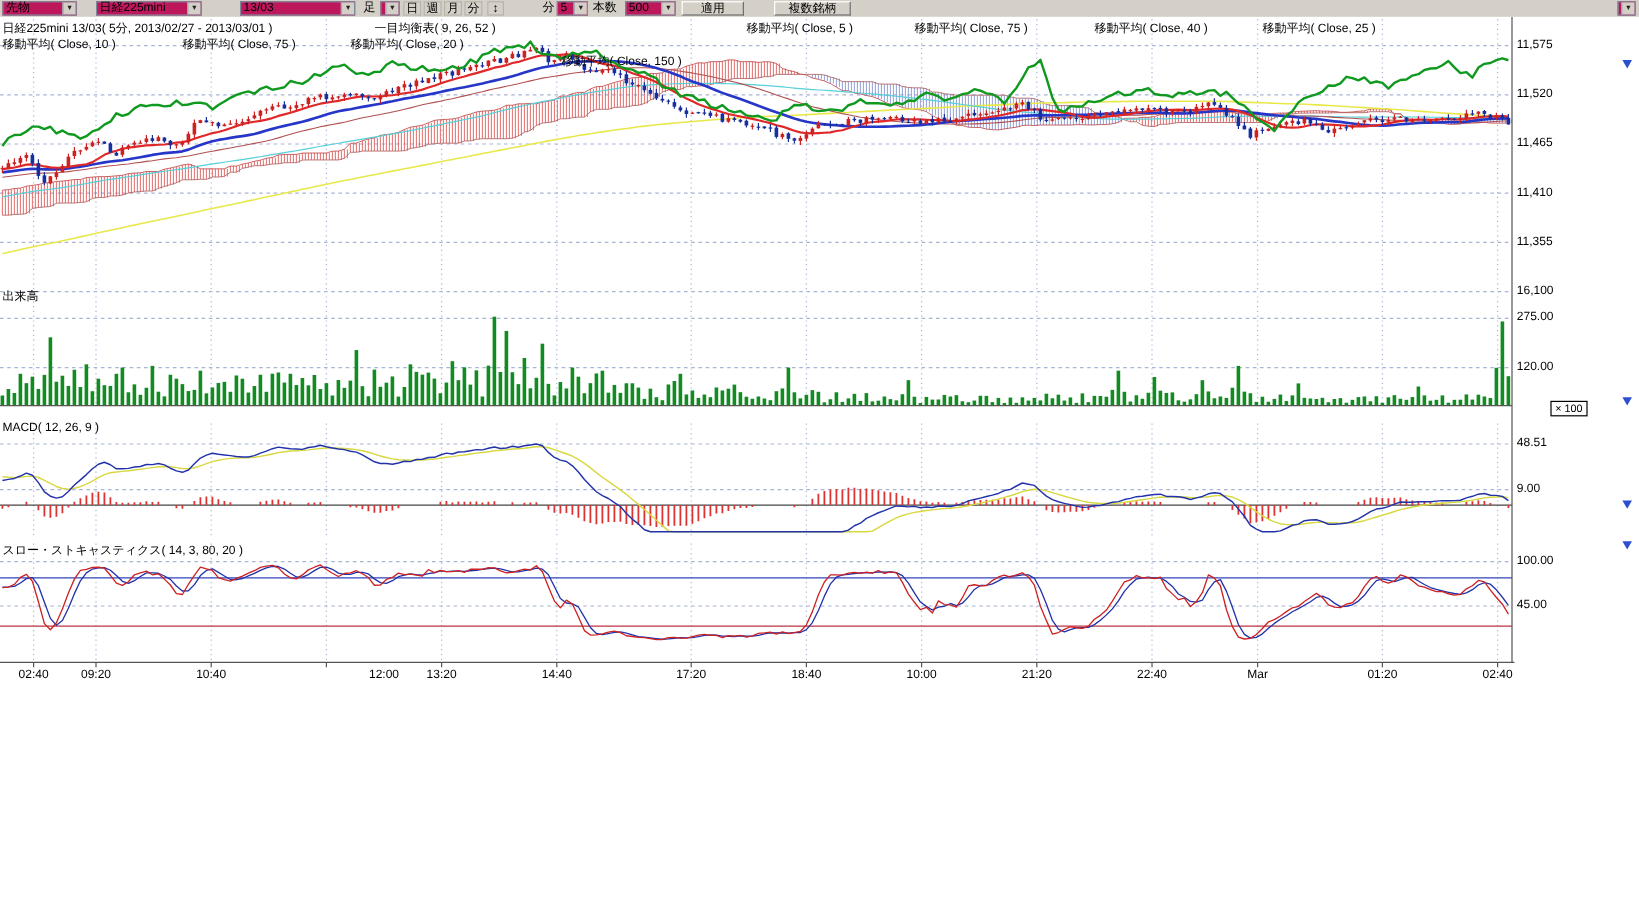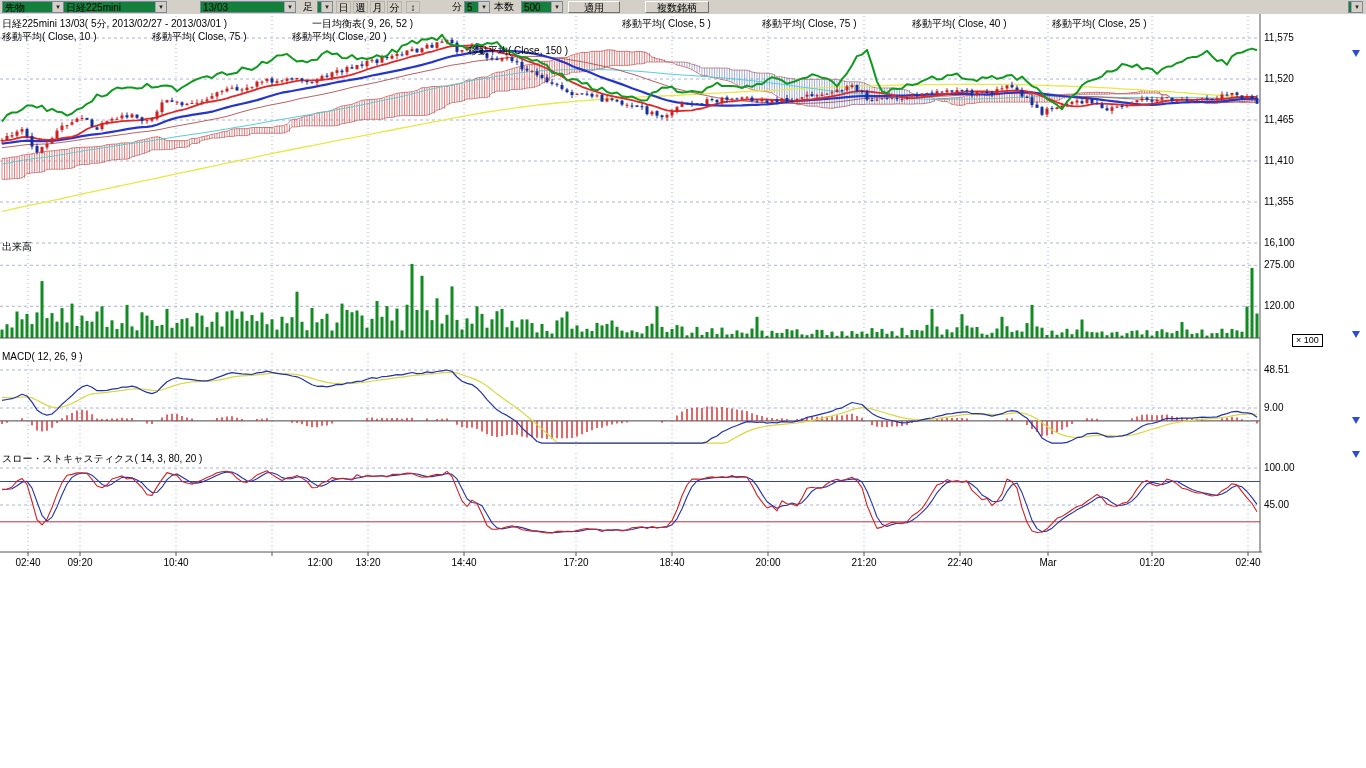--- a/index.html
+++ b/index.html
@@ -1,20 +1,20 @@
 <!DOCTYPE html>
 <html><head>
 <meta charset="utf-8">
 <style>
   *{box-sizing:border-box;margin:0;padding:0}
   html,body{width:1366px;height:768px;background:#fff;overflow:hidden}
   body{position:relative;font-family:"Liberation Sans","DejaVu Sans",sans-serif;color:#000}
   #toolbar{position:absolute;left:0;top:0;width:1366px;height:14px;background:#d4d0c8;z-index:20;font-size:10px}
   .tbitem{position:absolute;top:1px;height:12px;line-height:11px;white-space:nowrap}
-  .combo{background:#15803d;border:1px solid #7b8a9a;display:flex;align-items:center;padding-left:2px;font-size:10px}
+  .combo{background:#be185d;border:1px solid #7b8a9a;display:flex;align-items:flex-end;padding-left:2px;font-size:10px}
   .combo .arrowbox{margin-left:auto;width:11px;height:10px;background:#d4d0c8;border-left:1px solid #9aa4ae;
     display:flex;align-items:center;justify-content:center;font-size:7px;color:#222;line-height:10px}
   .btn{background:#d4d0c8;border:1px solid;border-color:#fff #6f6f6f #6f6f6f #fff;text-align:center;font-size:10px;cursor:default}
   .flatbtn{background:#d4d0c8;border:1px solid #b8b4ac;text-align:center;font-size:10px}
   .lbl{font-size:10px}
   #chart-svg{position:absolute;left:0;top:0;z-index:1}
   #overlay{position:absolute;left:0;top:0;width:1366px;height:768px;z-index:5;pointer-events:none}
   .olabel{position:absolute;font-size:10px;white-space:nowrap;color:#000}
   .axlabel{position:absolute;font-size:10px;white-space:nowrap;color:#000}
   .tlabel{position:absolute;font-size:10px;white-space:nowrap;color:#000;transform:translateX(-50%)}
@@ -22,21 +22,21 @@
   .arrow-down{position:absolute;width:0;height:0;border-left:4px solid transparent;border-right:4px solid transparent;border-top:7px solid #2b4fd0}
 </style>
 </head>
 <body>
 
 <div id="toolbar">
   <div class="tbitem combo" style="left:2px;width:62px">
     <span>先物</span>
     <span class="arrowbox">▾</span>
   </div>
-  <div class="tbitem combo" style="left:63px;width:104px">
+  <div class="tbitem combo" style="left:80px;width:88px">
     <span>日経225mini</span>
     <span class="arrowbox">▾</span>
   </div>
   <div class="tbitem combo" style="left:200px;width:96px">
     <span>13/03</span>
     <span class="arrowbox">▾</span>
   </div>
   <div class="tbitem lbl" style="left:303px">足</div>
   <div class="tbitem combo" style="left:317px;width:16px">
     <span class="arrowbox">▾</span>
@@ -1666,19 +1666,19 @@
     <div class="axlabel" style="left: 1264px; top: 462px;">100.00</div>
     <div class="axlabel" style="left: 1264px; top: 499px;">45.00</div>
     <div class="tlabel" style="left: 28px; top: 557px;">02:40</div>
     <div class="tlabel" style="left: 80px; top: 557px;">09:20</div>
     <div class="tlabel" style="left: 176px; top: 557px;">10:40</div>
     <div class="tlabel" style="left: 272px; top: 557px; margin-left: 48px;">12:00</div>
     <div class="tlabel" style="left: 368px; top: 557px;">13:20</div>
     <div class="tlabel" style="left: 464px; top: 557px;">14:40</div>
     <div class="tlabel" style="left: 576px; top: 557px;">17:20</div>
     <div class="tlabel" style="left: 672px; top: 557px;">18:40</div>
-    <div class="tlabel" style="left: 768px; top: 557px;">20:00</div>
+    <div class="tlabel" style="left: 768px; top: 557px;">10:00</div>
     <div class="tlabel" style="left: 864px; top: 557px;">21:20</div>
     <div class="tlabel" style="left: 960px; top: 557px;">22:40</div>
     <div class="tlabel" style="left: 1048px; top: 557px;">Mar</div>
     <div class="tlabel" style="left: 1152px; top: 557px;">01:20</div>
     <div class="tlabel" style="left: 1248px; top: 557px;">02:40</div>
   </div>
 
 </body></html>

